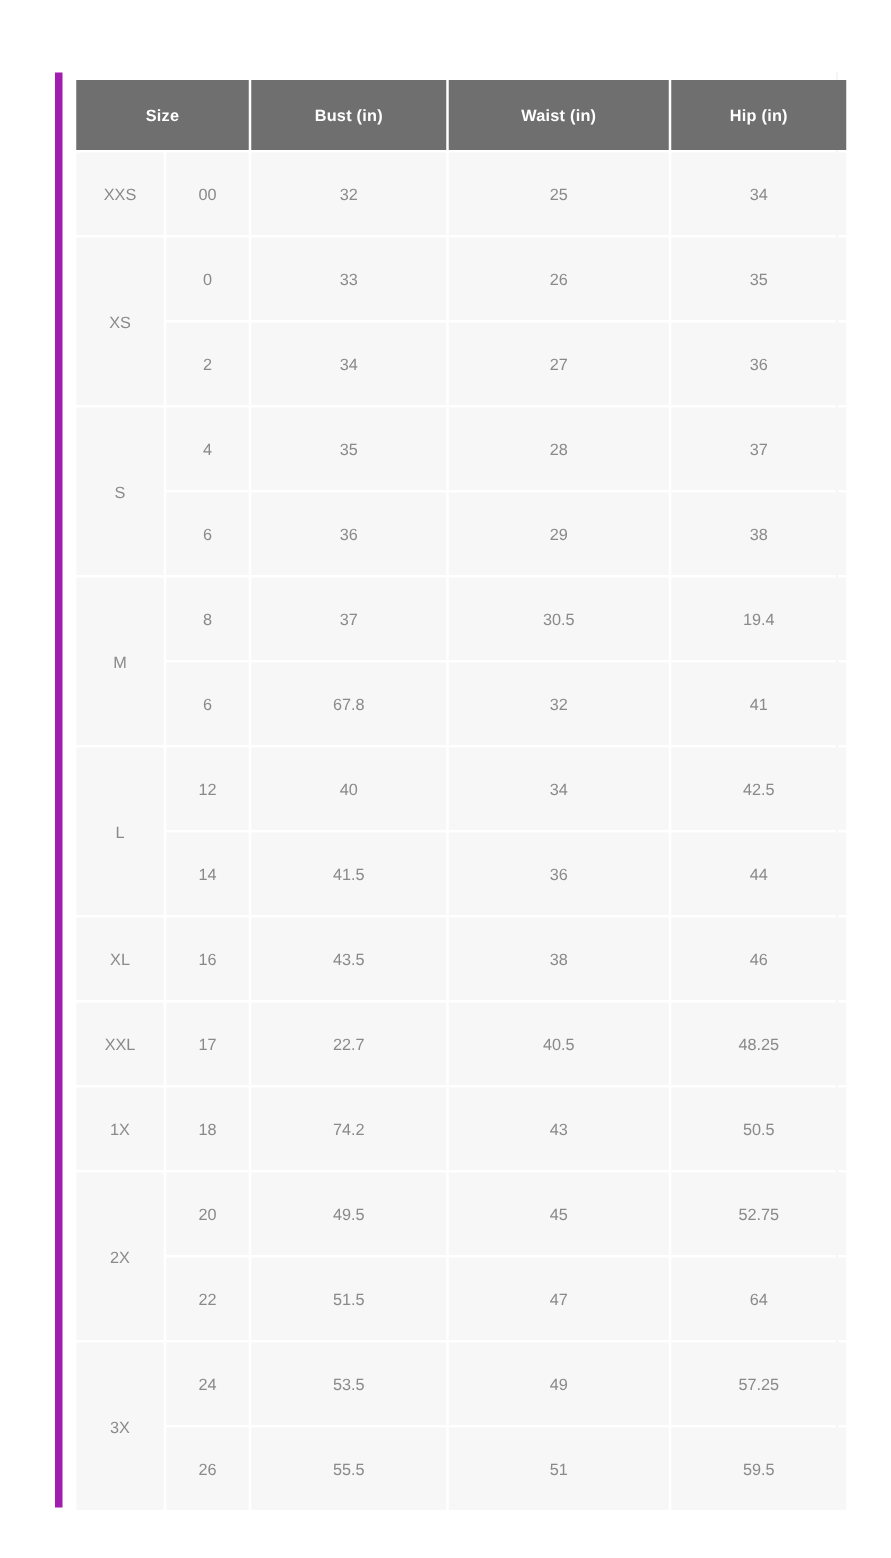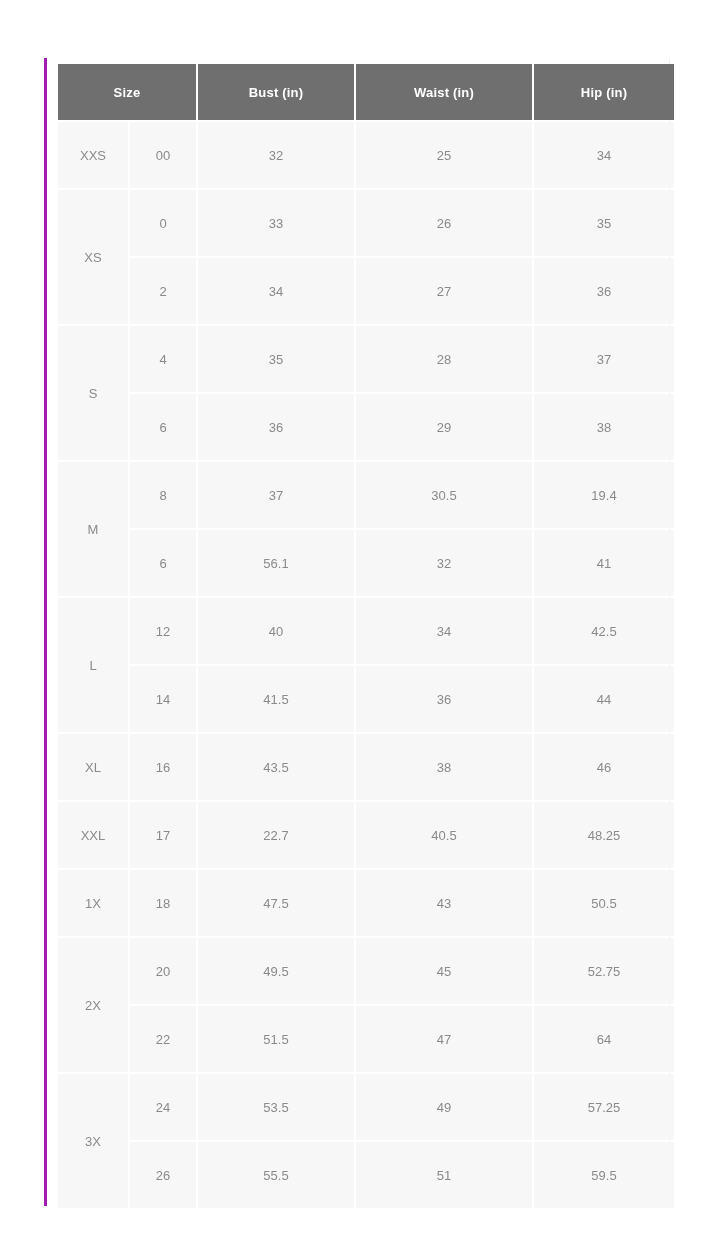--- a/index.html
+++ b/index.html
@@ -24,21 +24,21 @@
   }
 
   
   .chart-container {
     position: absolute;
     left: 44px;
     top: 58px;
     width: 626px;
     height: 1148px;
     background: #ffffff;
-    border-left: 3px solid #a21caf;
+    border-left: 6px solid #a21caf;
     border-right: 1px solid #f0f0f0;
     box-sizing: border-box;
     padding: 4px 5px 6px 9px;
   }
 
   table.size-chart {
     width: 612px;
     border-collapse: separate;
     border-spacing: 2px;
     table-layout: fixed;
@@ -151,21 +151,21 @@
           </tr>
           <tr>
             <td class="size-letter" rowspan="2">M</td>
             <td class="size-number">8</td>
             <td class="measure">37</td>
             <td class="measure">30.5</td>
             <td class="measure">19.4</td>
           </tr>
           <tr>
             <td class="size-number">6</td>
-            <td class="measure">56.1</td>
+            <td class="measure">67.8</td>
             <td class="measure">32</td>
             <td class="measure">41</td>
           </tr>
           <tr>
             <td class="size-letter" rowspan="2">L</td>
             <td class="size-number">12</td>
             <td class="measure">40</td>
             <td class="measure">34</td>
             <td class="measure">42.5</td>
           </tr>
@@ -185,21 +185,21 @@
           <tr>
             <td class="size-letter" rowspan="1">XXL</td>
             <td class="size-number">17</td>
             <td class="measure">22.7</td>
             <td class="measure">40.5</td>
             <td class="measure">48.25</td>
           </tr>
           <tr>
             <td class="size-letter" rowspan="1">1X</td>
             <td class="size-number">18</td>
-            <td class="measure">47.5</td>
+            <td class="measure">74.2</td>
             <td class="measure">43</td>
             <td class="measure">50.5</td>
           </tr>
           <tr>
             <td class="size-letter" rowspan="2">2X</td>
             <td class="size-number">20</td>
             <td class="measure">49.5</td>
             <td class="measure">45</td>
             <td class="measure">52.75</td>
           </tr>

